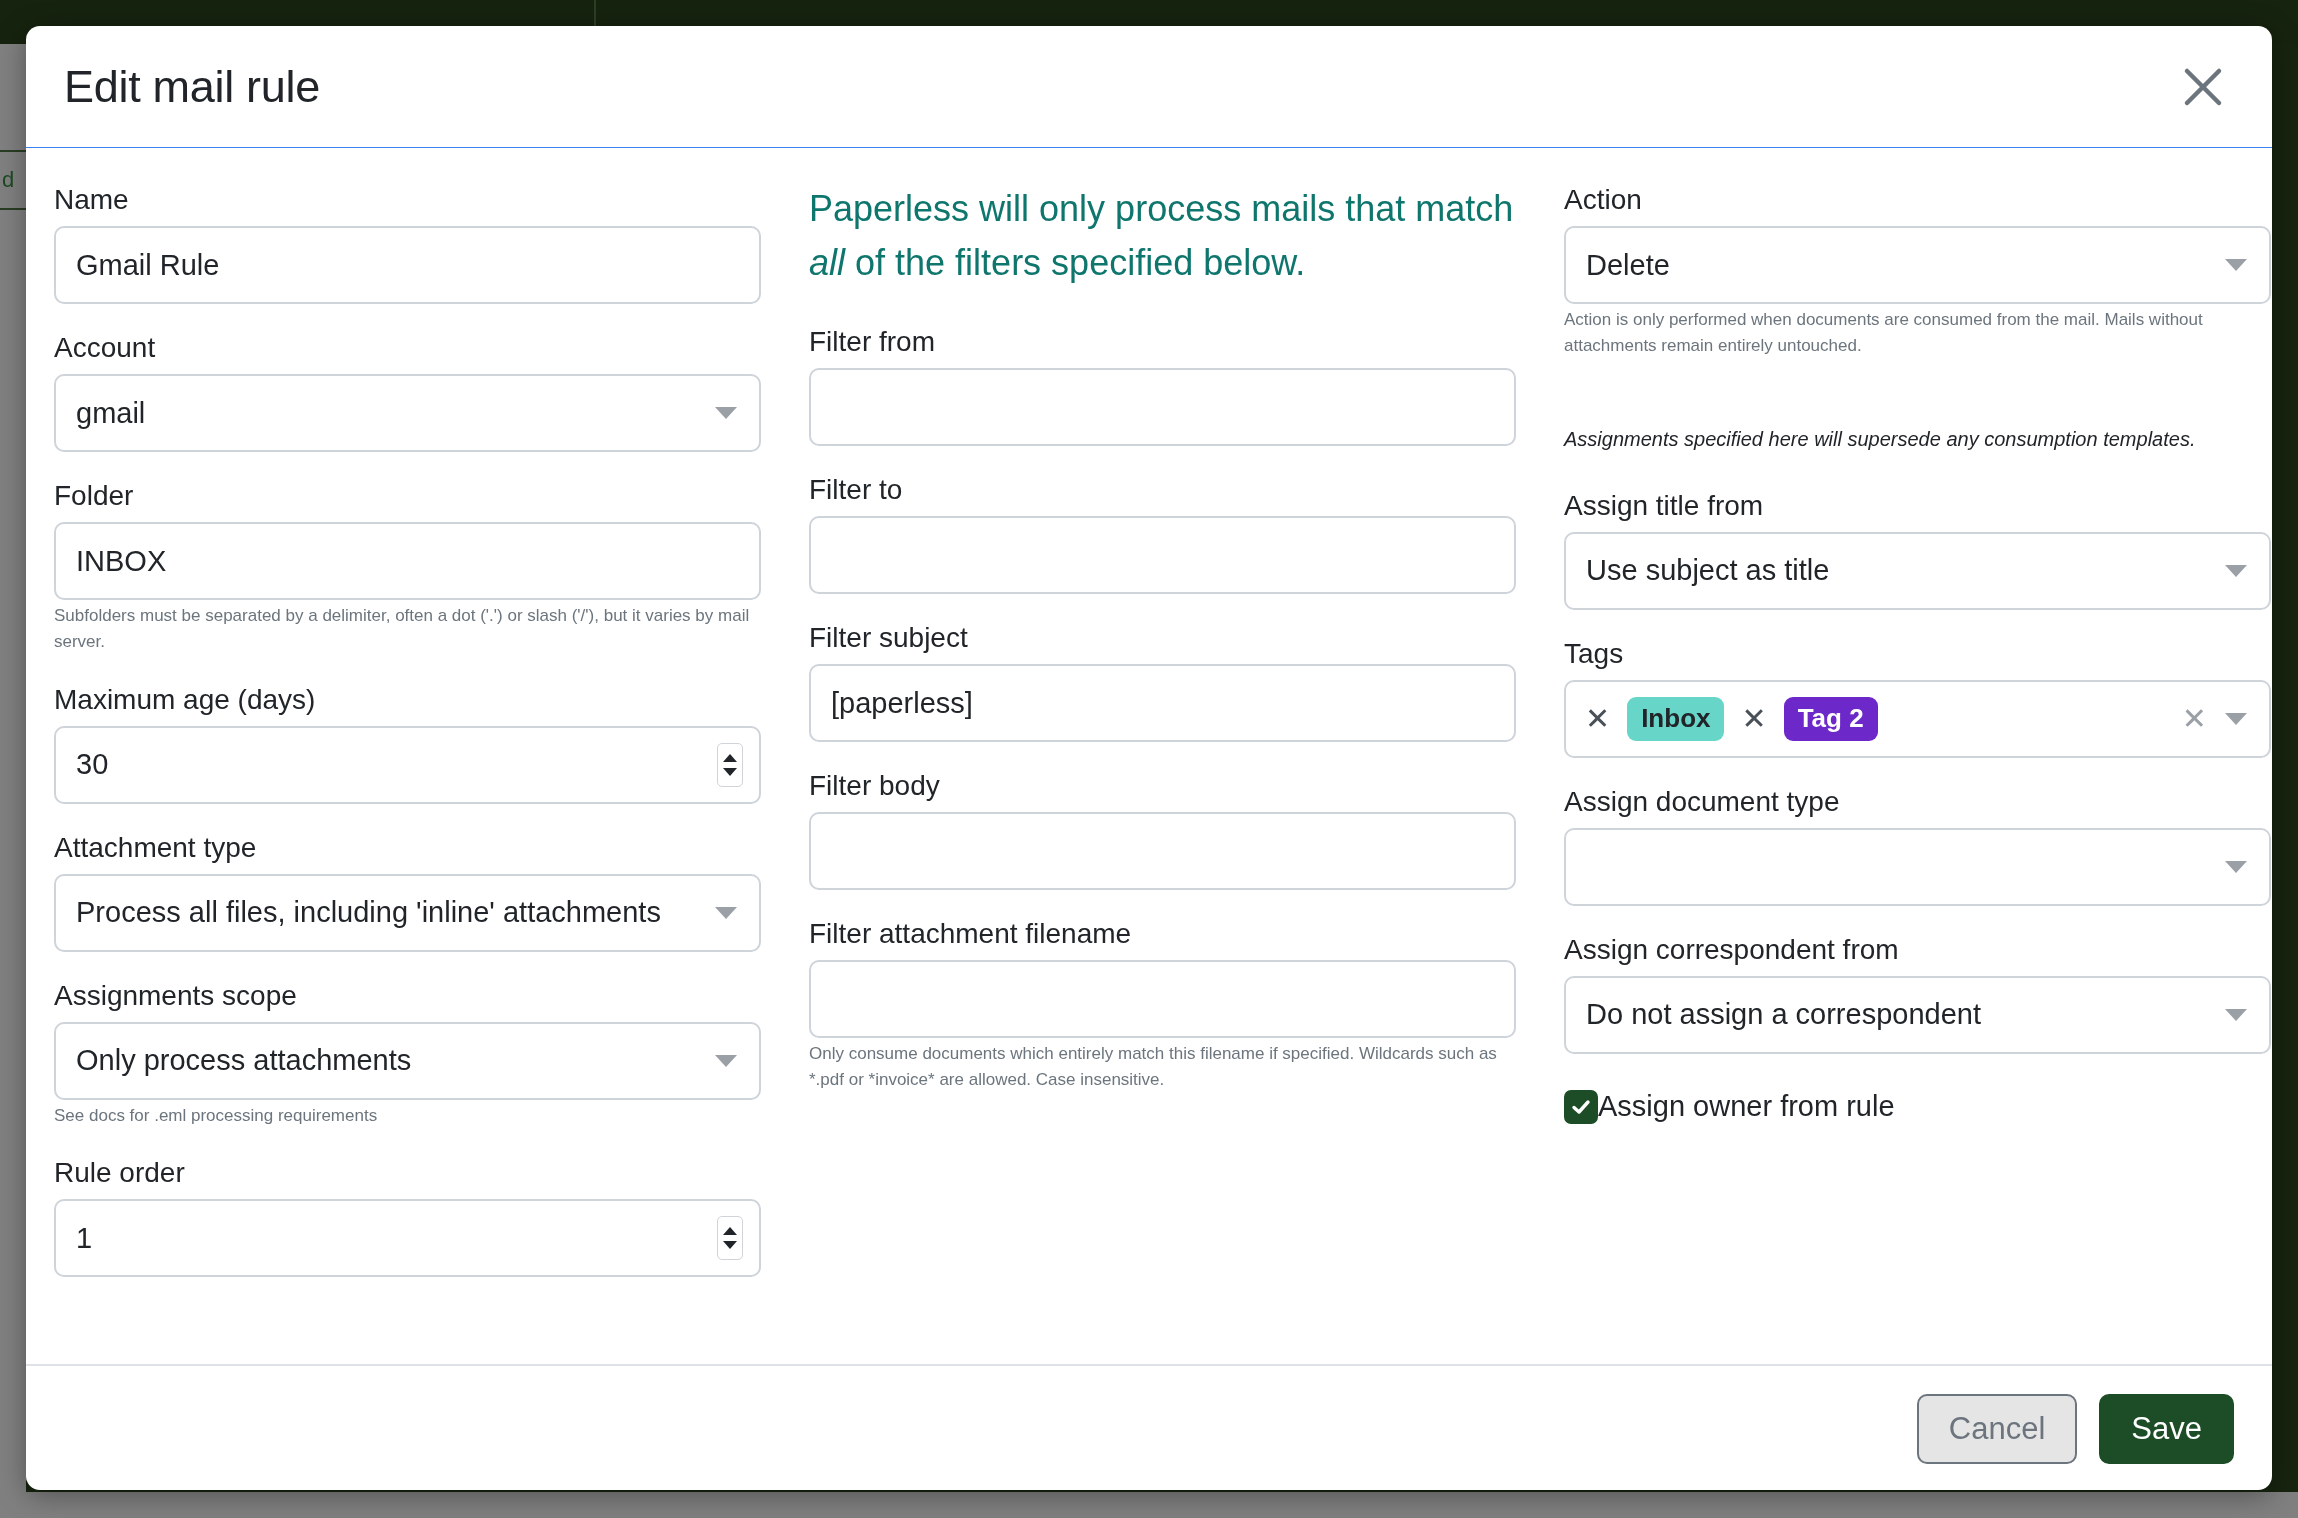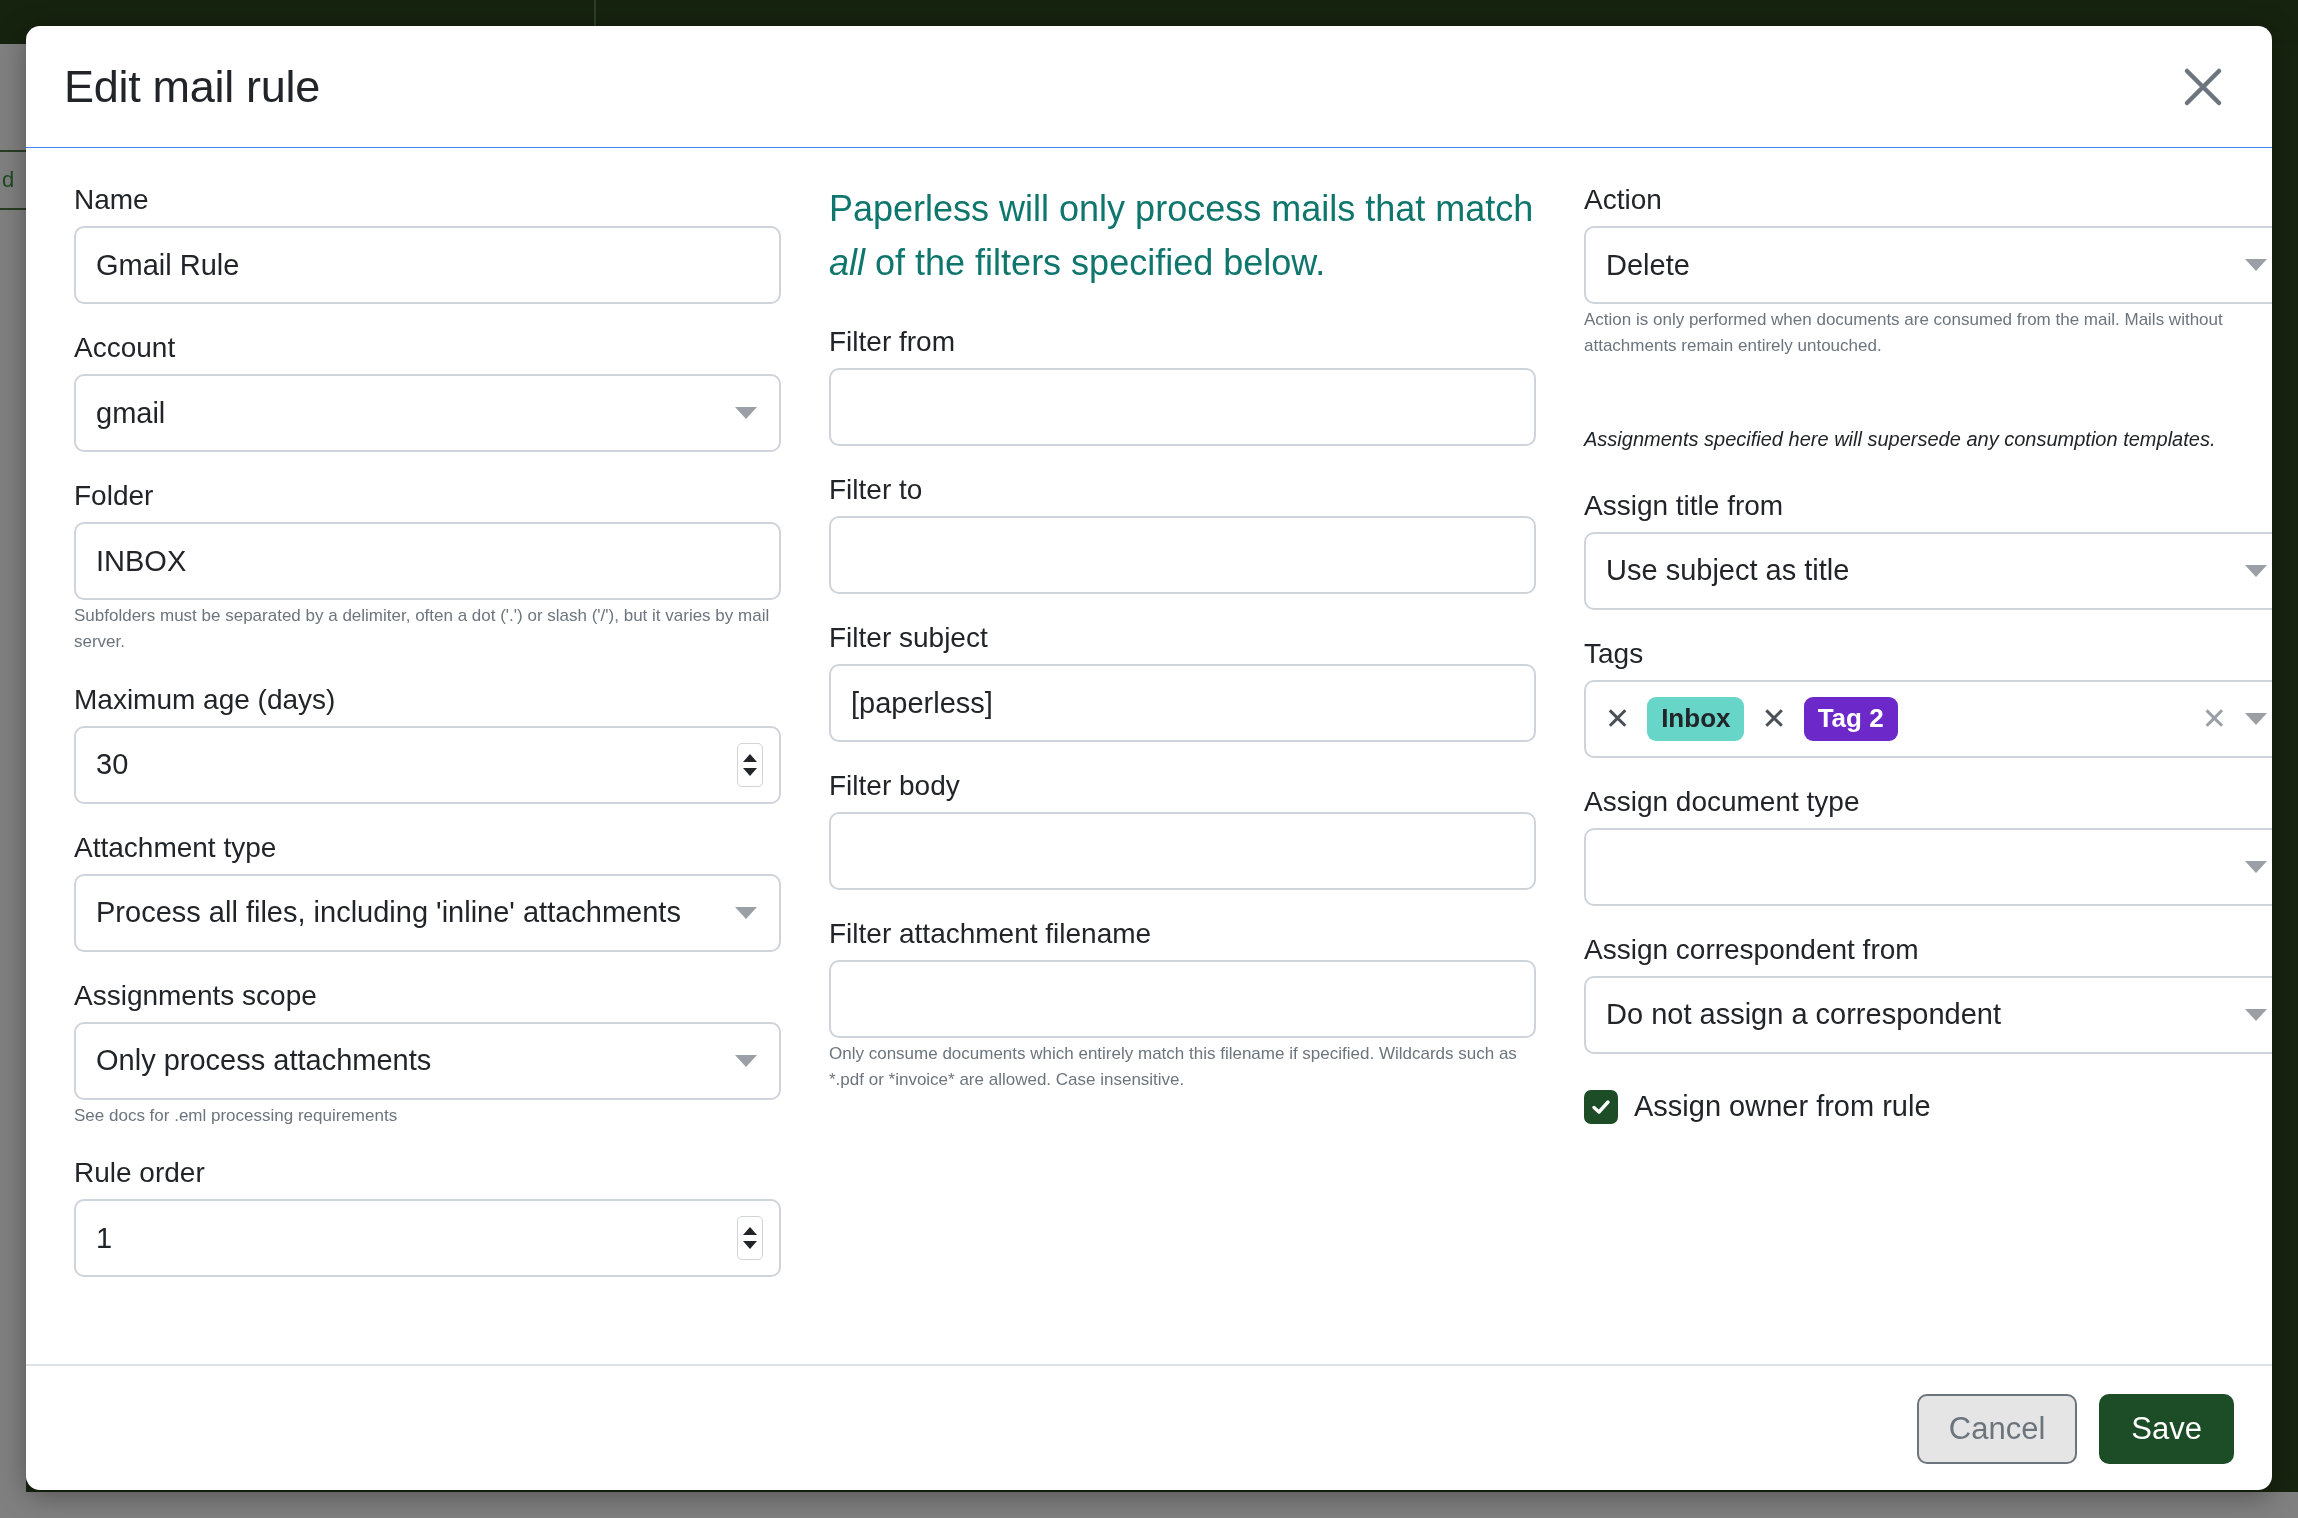--- a/index.html
+++ b/index.html
@@ -61,21 +61,21 @@
   .close-btn {
     margin-left: auto;
     width: 58px; height: 58px;
     display: flex; align-items: center; justify-content: center;
     background: none; border: none; cursor: pointer;
   }
   .close-btn svg { display: block; }
 
   .modal-body {
     flex: 1 1 auto;
-    padding: 34px 38px 0 48px;
+    padding: 34px 38px 0 28px;
     display: flex;
     gap: 48px;
   }
   .col { width: 707px; flex: 0 0 707px; }
   .col-mid { width: 707px; flex: 0 0 707px; }
   .col-right { width: 707px; flex: 0 0 707px; }
 
   label.fld-label,
   .fld-label {
     display: block;
@@ -147,21 +147,21 @@
     padding: 5px 14px;
     font-size: 26px; font-weight: 700;
     line-height: 1.3;
     white-space: nowrap;
   }
   .tag-clear {
     position: absolute; right: 62px; top: 50%; transform: translateY(-50%);
     font-size: 30px; color: #9aa0a6; cursor: pointer; line-height: 1; font-weight: 300;
   }
 
-  .checkrow { display: flex; align-items: center; gap: 16px; margin-top: 36px; }
+  .checkrow { display: flex; align-items: center; margin-top: 36px; }
   .checkbox {
     width: 34px; height: 34px; border-radius: 7px;
     background: #1d4d26; border: 2px solid #1d4d26;
     display: flex; align-items: center; justify-content: center;
     cursor: pointer; flex: 0 0 34px;
   }
   .checkbox svg { display:block; }
   .check-label { font-size: 29px; color: #212529; }
 
   .modal-footer {

